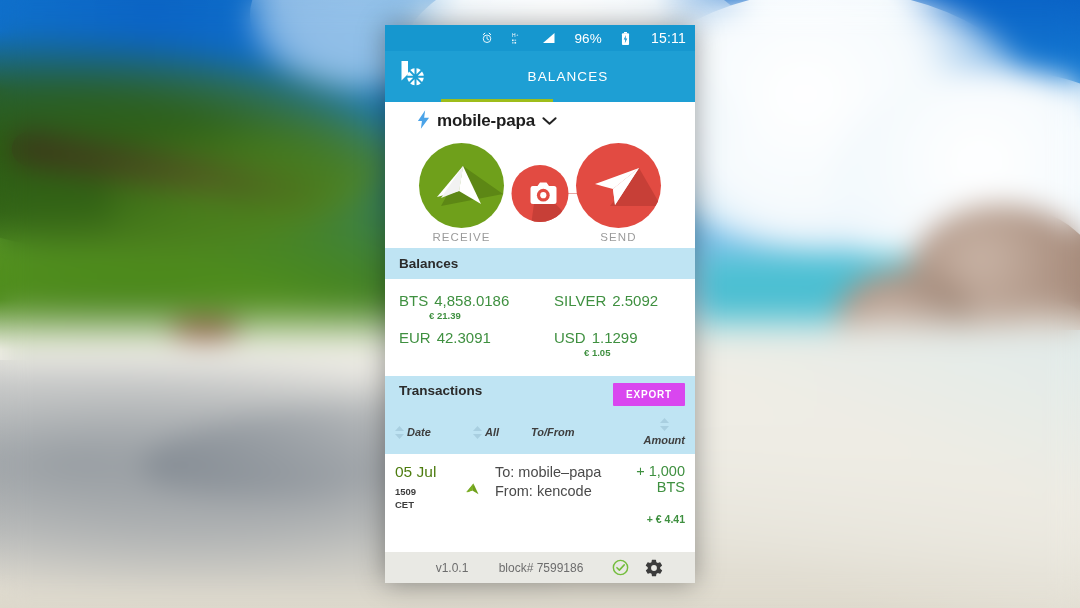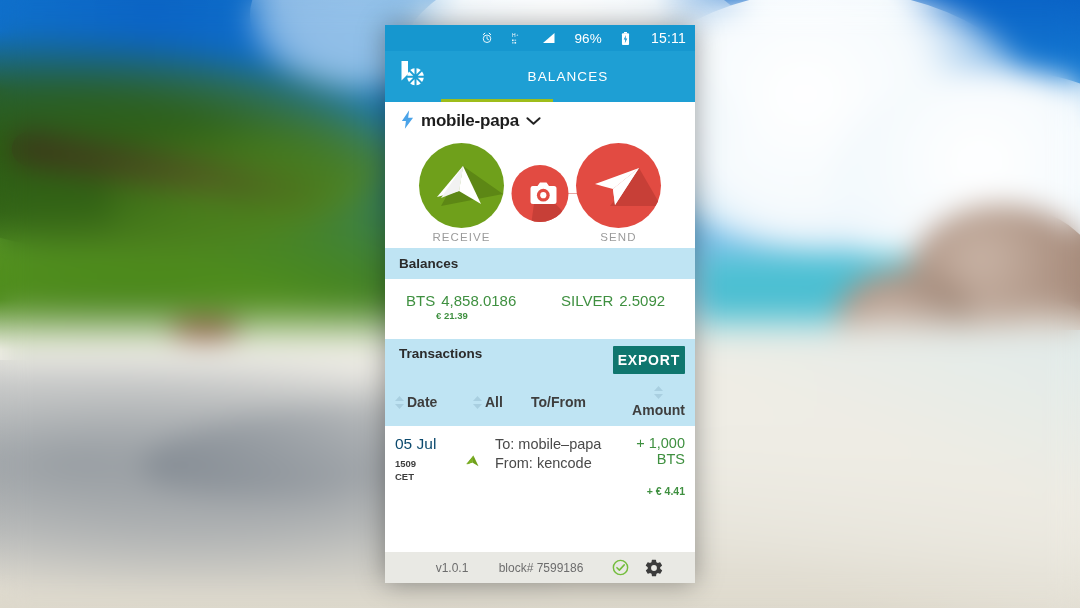--- a/index.html
+++ b/index.html
@@ -134,21 +134,21 @@
   }
   .tab.inactive { color:#cfe9f6; }
   .tab-underline {
     position:absolute; bottom:0; height:3px; background:#9ebd1a;
     left:56px; width:112px;
   }
 
   
   .account {
     height:38px; display:flex; align-items:center; gap:7px;
-    padding:0 16px; background:#fff;
+    padding:0 32px; background:#fff;
   }
   .acct-name { font-size:17px; font-weight:bold; color:#1d1d1d; letter-spacing:-.2px; }
 
   
   .actions {
     height:108px; background:#fff; position:relative;
     display:flex; align-items:flex-start; justify-content:center;
   }
   .action-col { position:absolute; text-align:center; }
   .action-col.recv { left:14px; top:3px; width:125px; }
@@ -172,50 +172,51 @@
     background:#e9a7a2; transform:translateX(-17px);
   }
 
   
   .sec-head {
     background:#bfe4f3; padding:8px 14px; font-size:13.5px;
     font-weight:bold; color:#2b2b2b;
   }
   .sec-head.tx { display:flex; align-items:flex-start; justify-content:space-between; padding:7px 10px 7px 14px; }
   .export-btn {
-    background:#0f766e; color:#fff; font-size:14px; font-weight:bold;
-    letter-spacing:.8px; padding:6px 5px; border:0; border-radius:1px;
+    background:#d946ef; color:#fff; font-size:10px; font-weight:bold;
+    letter-spacing:.8px; padding:6px 13px; border:0; border-radius:1px;
   }
 
   
   .balances { background:#fff; padding:9px 0 14px 0; }
   .bal-row { display:flex; padding:4px 0; }
-  .bal-cell { width:50%; padding-left:21px; }
+  .bal-cell { width:50%; padding-left:14px; }
   .bal-main { color:#3f9040; font-size:15px; }
   .bal-sym { margin-right:6px; }
   .bal-fiat { color:#3f9040; font-size:9.5px; font-weight:bold; padding-left:30px; margin-top:1px; }
 
   
   .tx-cols {
     background:#bfe4f3; display:flex; align-items:center;
-    font-size:14px; font-weight:bold; color:#3e3e3e;
+    font-size:11px; font-weight:bold; color:#3e3e3e;
     padding:5px 10px 8px 10px;
+    font-style:italic;
   }
   .tx-col { display:flex; align-items:center; gap:3px; }
   .tx-col.date   { width:78px; }
   .tx-col.all    { width:58px; }
   .tx-col.tofrom { flex:1; }
   .tx-col.amount { justify-content:flex-end;flex-direction:column; }
   .sortarrows { display:inline-flex; flex-direction:column; gap:2px; }
 
   
   .tx-list { flex:1; background:#fff; overflow:hidden; }
   .tx-row { display:flex; padding:9px 10px 0 10px; }
   .tx-date { width:56px; }
-  .tx-d1 { font-size:15.5px; color:#0c4a6e; }
+  .tx-d1 { font-size:15.5px; color:#4d7c0f; }
   .tx-d2 { font-size:9.5px; font-weight:bold; color:#3d3d3d; margin-top:5px; }
   .tx-d3 { font-size:9.5px; font-weight:bold; color:#3d3d3d; margin-top:2px; }
   .tx-icon { width:44px; display:flex; align-items:flex-start; justify-content:center; padding-top:14px; }
   .tx-mid { flex:1; font-size:14.5px; color:#4a4a4a; line-height:1.28; }
   .tx-amt { width:74px; text-align:right; color:#3f9040; }
   .tx-a1 { font-size:14.5px; }
   .tx-a2 { font-size:14.5px; }
   .tx-a3 { font-size:10.5px; font-weight:bold; margin-top:18px; }
 
   
@@ -375,20 +376,33 @@
         </div>
         <div class="bal-fiat">€ 21.39</div>
       </div>
       <div class="bal-cell">
         <div class="bal-main">
           <span class="bal-sym">SILVER</span><span>2.5092</span>
         </div>
       </div>
     </div>
 
+    <div class="bal-row">
+      <div class="bal-cell">
+        <div class="bal-main">
+          <span class="bal-sym">EUR</span><span>42.3091</span>
+        </div>
+      </div>
+      <div class="bal-cell">
+        <div class="bal-main">
+          <span class="bal-sym">USD</span><span>1.1299</span>
+        </div>
+        <div class="bal-fiat">€ 1.05</div>
+      </div>
+    </div>
 
   </div>
 
   <div class="sec-head tx">
     <span>Transactions</span>
     <button class="export-btn">EXPORT</button>
   </div>
 
   <div class="tx-cols">
     <div class="tx-col date">

